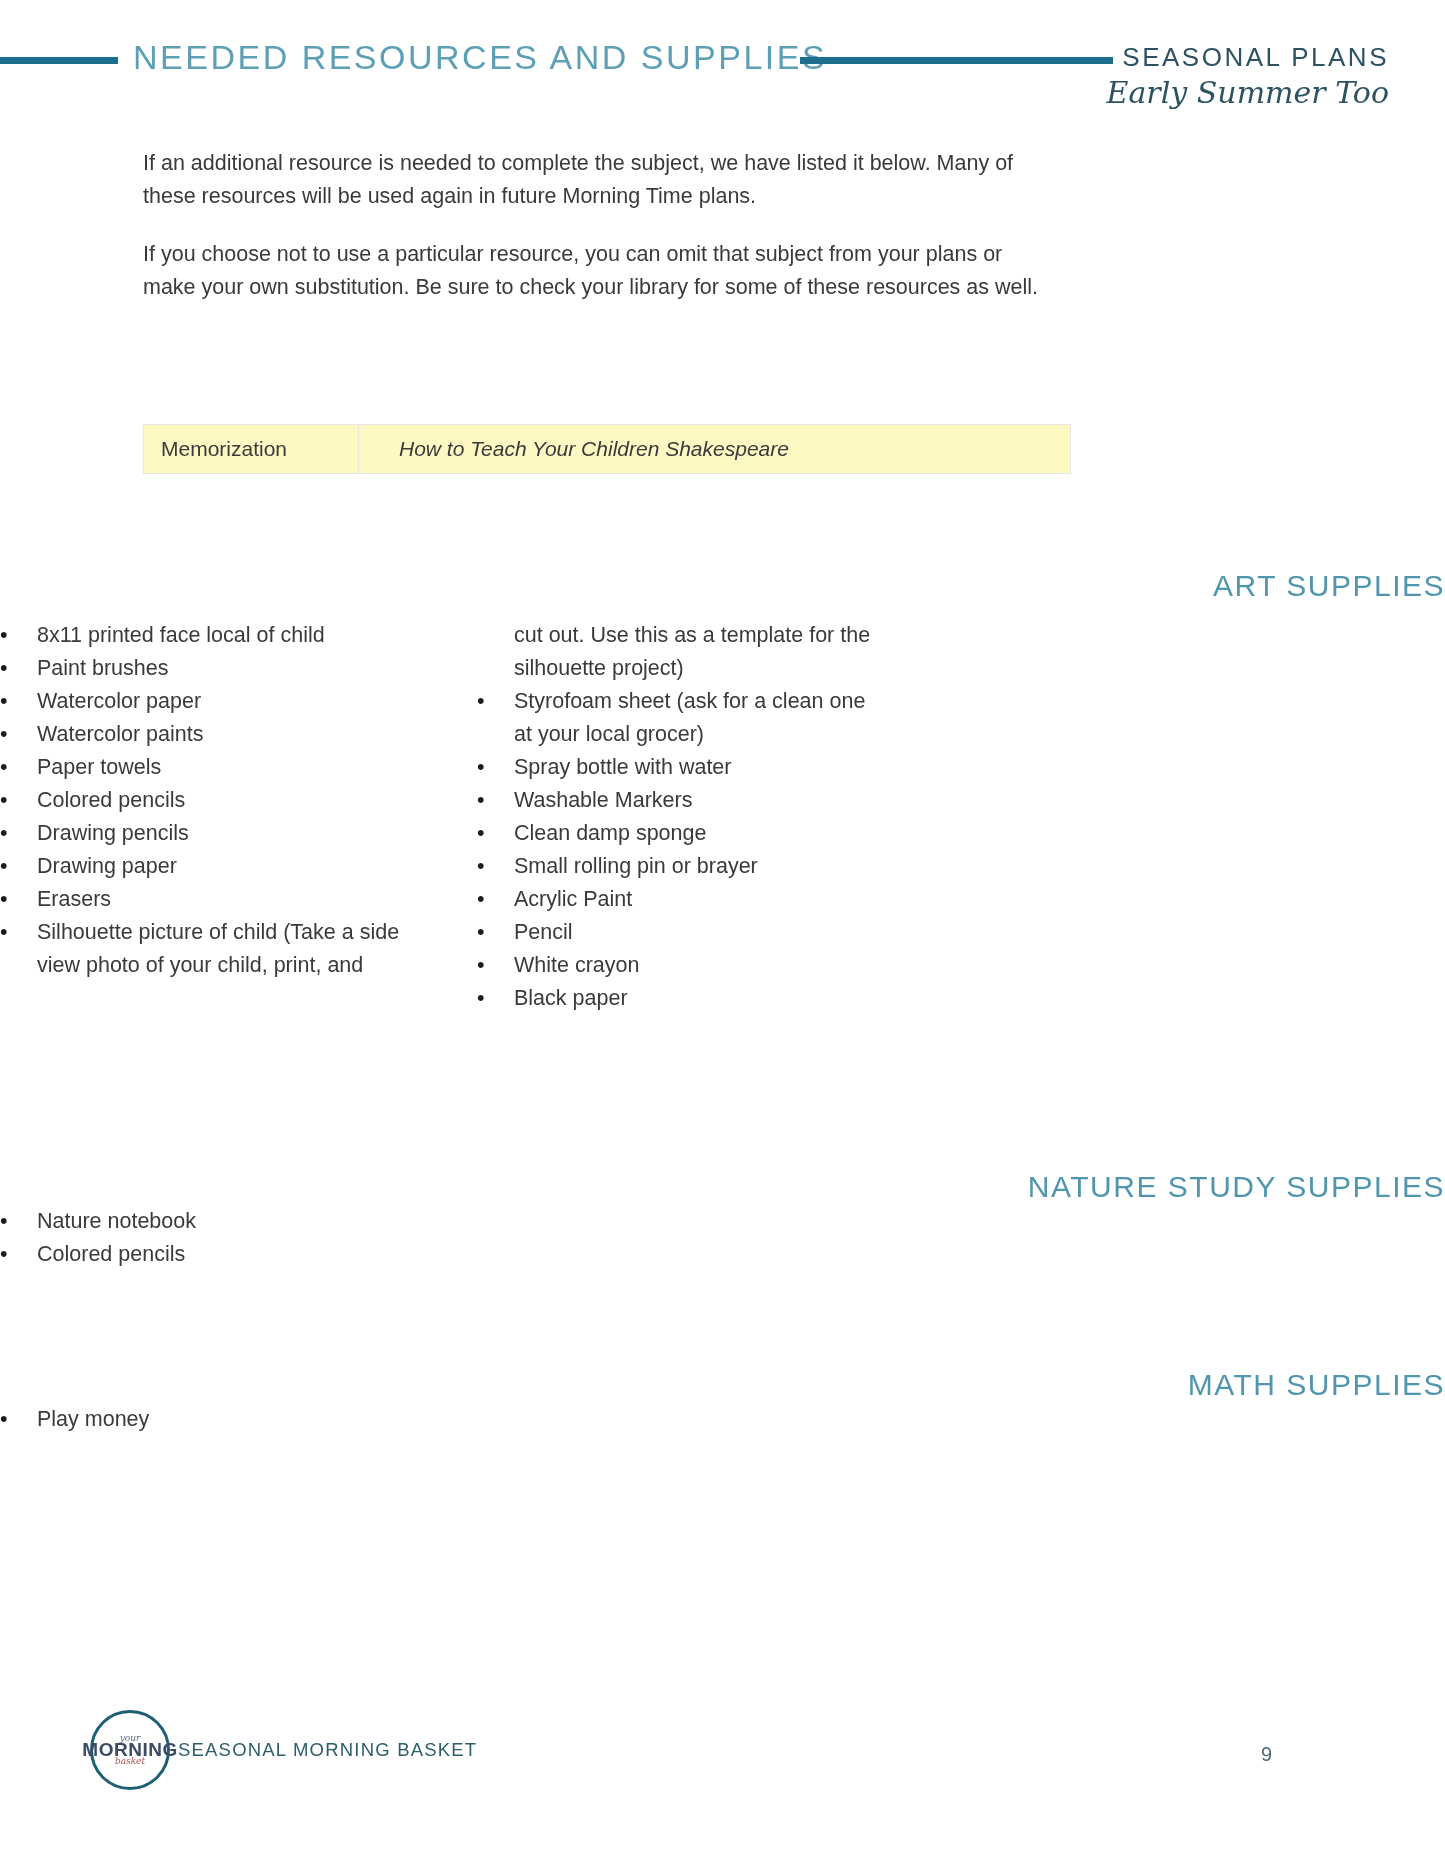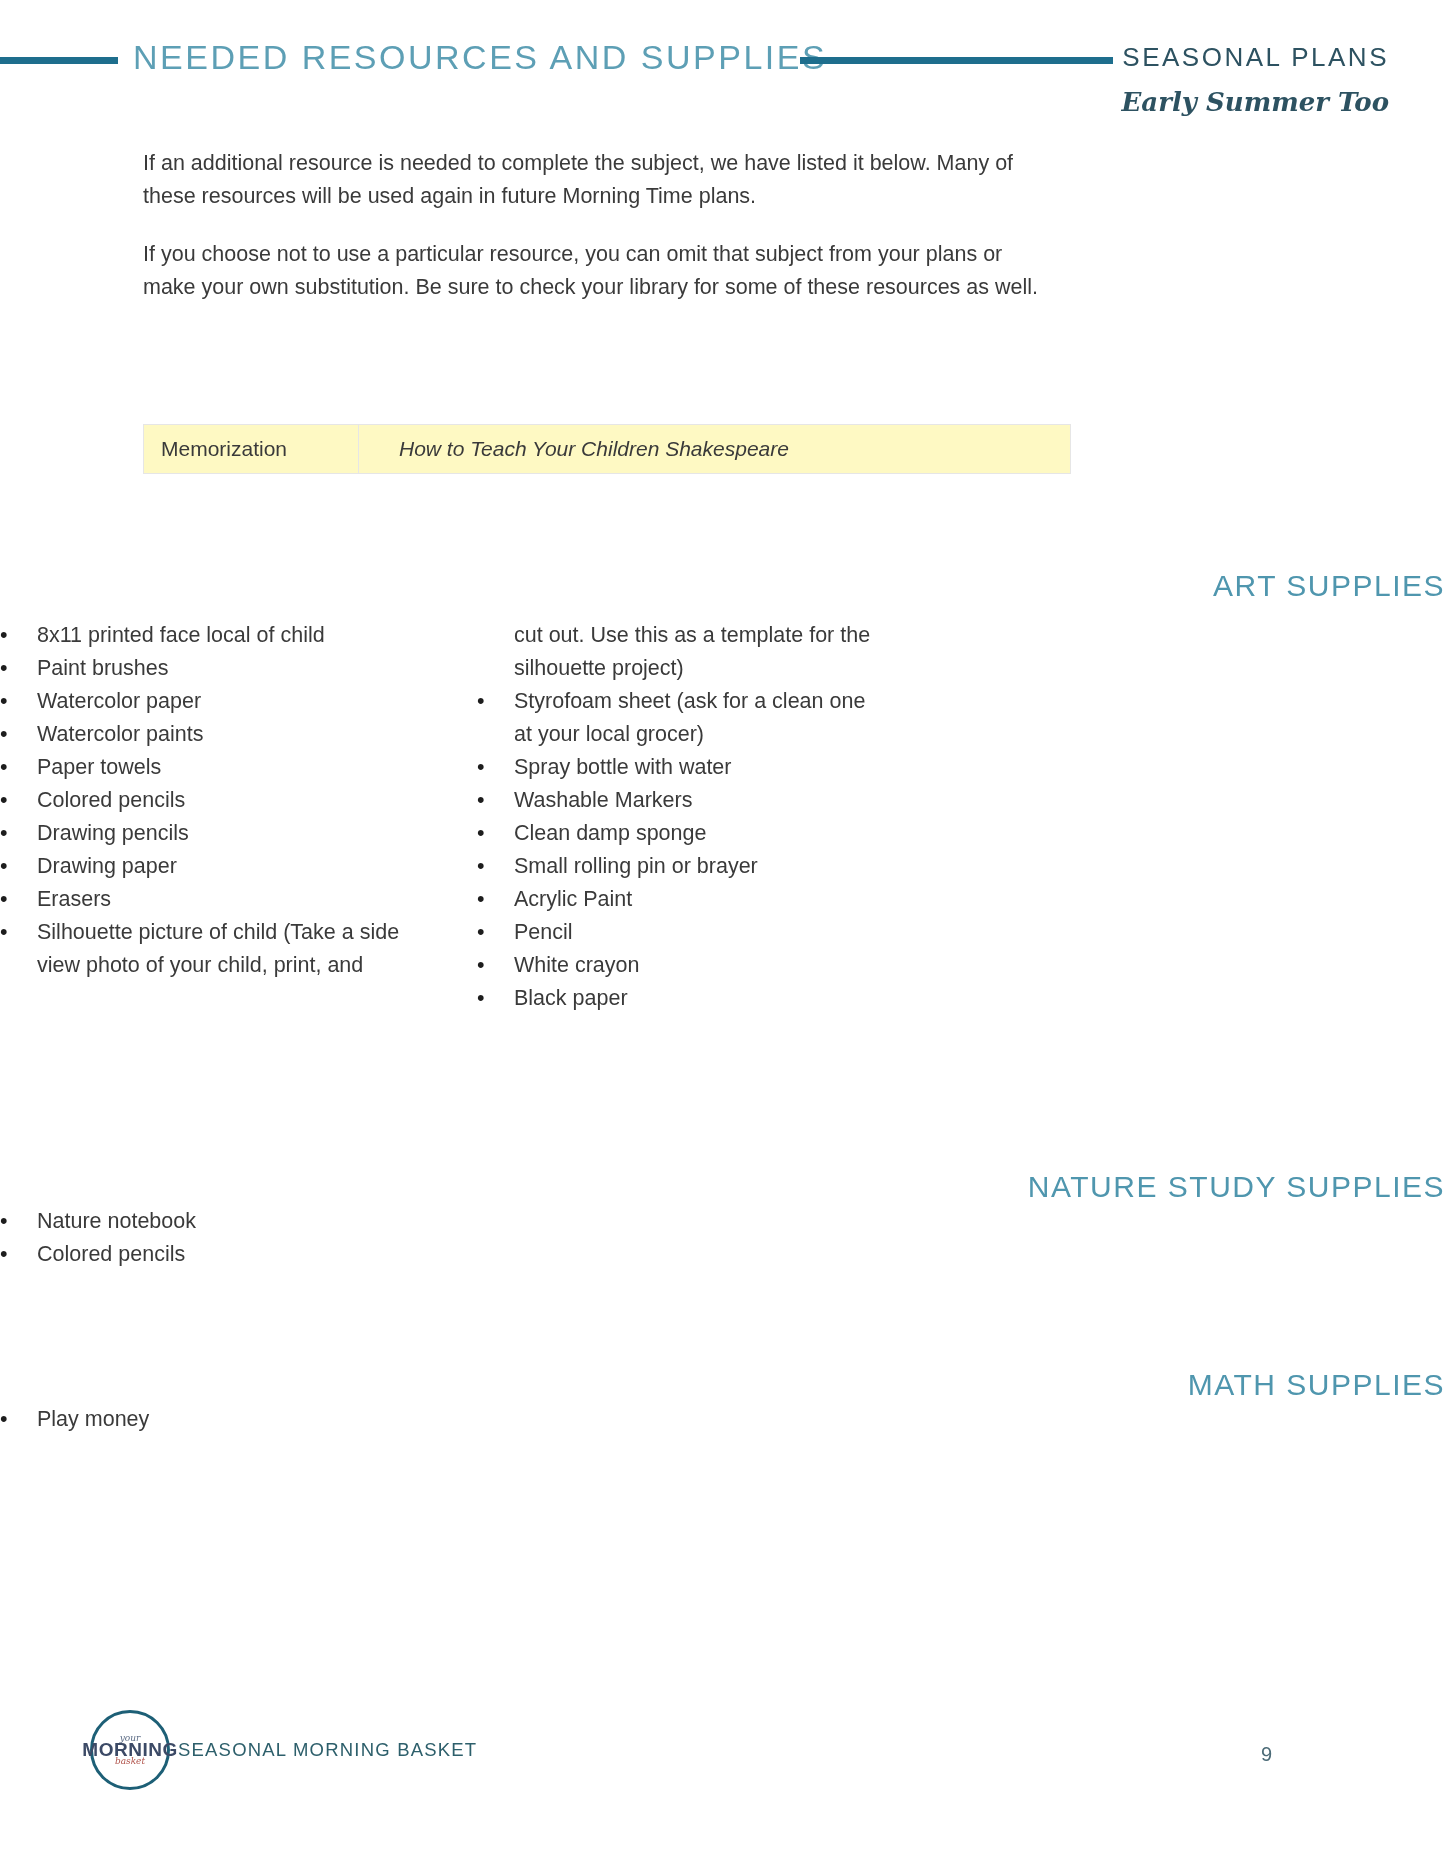--- a/index.html
+++ b/index.html
@@ -18,21 +18,21 @@
   .rule-right { left:800px; width:313px; }
   .page-title {
     position:absolute; top:38px; left:133px; margin:0;
     font-size:34px; font-weight:400; letter-spacing:2.5px;
     color:#5d9fb5; white-space:nowrap;
   }
   .brand { position:absolute; top:42px; right:56px; text-align:right; color:#2d5261; }
   .brand-name { font-size:26px; letter-spacing:2.5px; white-space:nowrap; }
   .brand-sub  {
     font-family:"DejaVu Serif", serif; font-style:italic;
-    font-size:26px; margin-top:14px; white-space:nowrap;font-weight:bold;
+    font-size:30px; margin-top:2px; white-space:nowrap;
   }
 
   
   main { padding-top:147px; }
   .intro-p {
     width:940px; margin:0 0 25px 143px;
     font-size:21.5px; line-height:33px;
     white-space:pre-line;
   }
 

